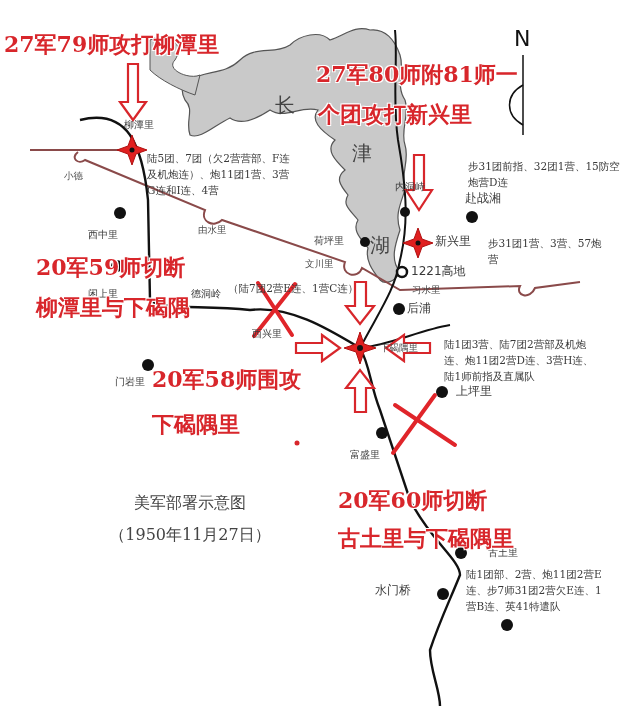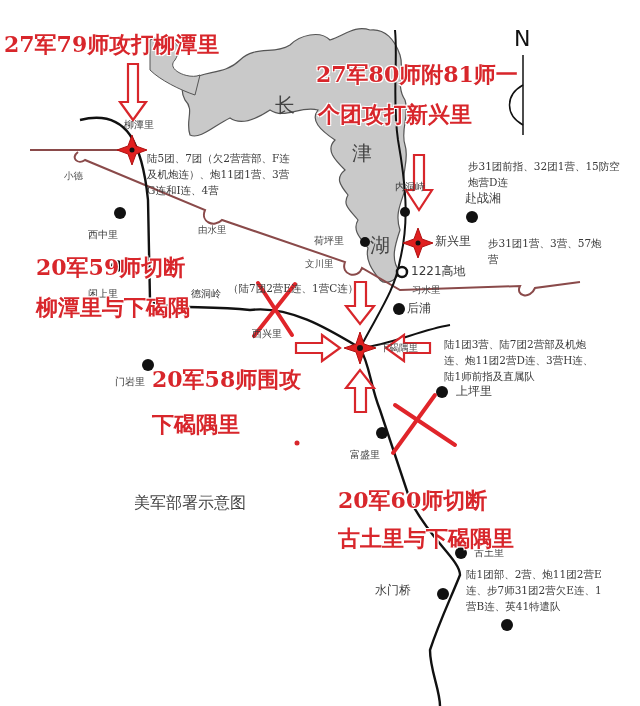--- a/index.html
+++ b/index.html
@@ -112,21 +112,21 @@
 <div class="lbl place-lg" style="left:465px;top:190px;">赴战湘</div>
 <div class="lbl place-lg" style="left:435px;top:233px;">新兴里</div>
 <div class="lbl place-lg" style="left:411px;top:263px;">1221高地</div>
 <div class="lbl tiny" style="left:412px;top:284px;">习水里</div>
 <div class="lbl place-lg" style="left:407px;top:300px;">后浦</div>
 <div class="lbl place" style="left:252px;top:327px;">西兴里</div>
 <div class="lbl tiny" style="left:380px;top:342px;">下碣隅里</div>
 <div class="lbl place" style="left:115px;top:375px;">门岩里</div>
 <div class="lbl place-lg" style="left:456px;top:383px;">上坪里</div>
 <div class="lbl place" style="left:350px;top:448px;">富盛里</div>
-<div class="lbl place" style="left:474px;top:546px;">古土里</div>
+<div class="lbl place" style="left:488px;top:546px;">古土里</div>
 <div class="lbl place-lg" style="left:375px;top:582px;font-family:Liberation Mono, monospace;">水门桥</div>
 
 <div class="lbl unit" style="left:147px;top:150px;width:150px;">陆5团、7团（欠2营营部、F连及机炮连）、炮11团1营、3营G连和I连、4营</div>
 <div class="lbl unit" style="left:468px;top:158px;width:160px;">步31团前指、32团1营、15防空炮营D连</div>
 <div class="lbl unit" style="left:488px;top:235px;width:120px;">步31团1营、3营、57炮营</div>
 <div class="lbl unit" style="left:228px;top:280px;width:160px;white-space:nowrap;">（陆7团2营E连、1营C连）</div>
 <div class="lbl unit" style="left:444px;top:336px;width:150px;">陆1团3营、陆7团2营部及机炮连、炮11团2营D连、3营H连、陆1师前指及直属队</div>
 <div class="lbl unit" style="left:466px;top:566px;width:145px;">陆1团部、2营、炮11团2营E连、步7师31团2营欠E连、1营B连、英41特遣队</div>
 
 <div class="red" style="left:4px;top:30px;">27军79师攻打柳潭里</div>
@@ -134,13 +134,14 @@
 <div class="red" style="left:318px;top:100px;">个团攻打新兴里</div>
 <div class="red" style="left:36px;top:253px;">20军59师切断</div>
 <div class="red" style="left:36px;top:293px;">柳潭里与下碣隅</div>
 <div class="red" style="left:152px;top:365px;">20军58师围攻</div>
 <div class="red" style="left:152px;top:410px;">下碣隅里</div>
 <div class="red" style="left:338px;top:478px;margin-top:8px;">20军60师切断</div>
 <div class="red" style="left:338px;top:524px;">古土里与下碣隅里</div>
 
 <div class="title-block">
   <div>美军部署示意图</div>
+  <div style="margin-top:6px;">（1950年11月27日）</div>
 </div>
 
 </body></html>

